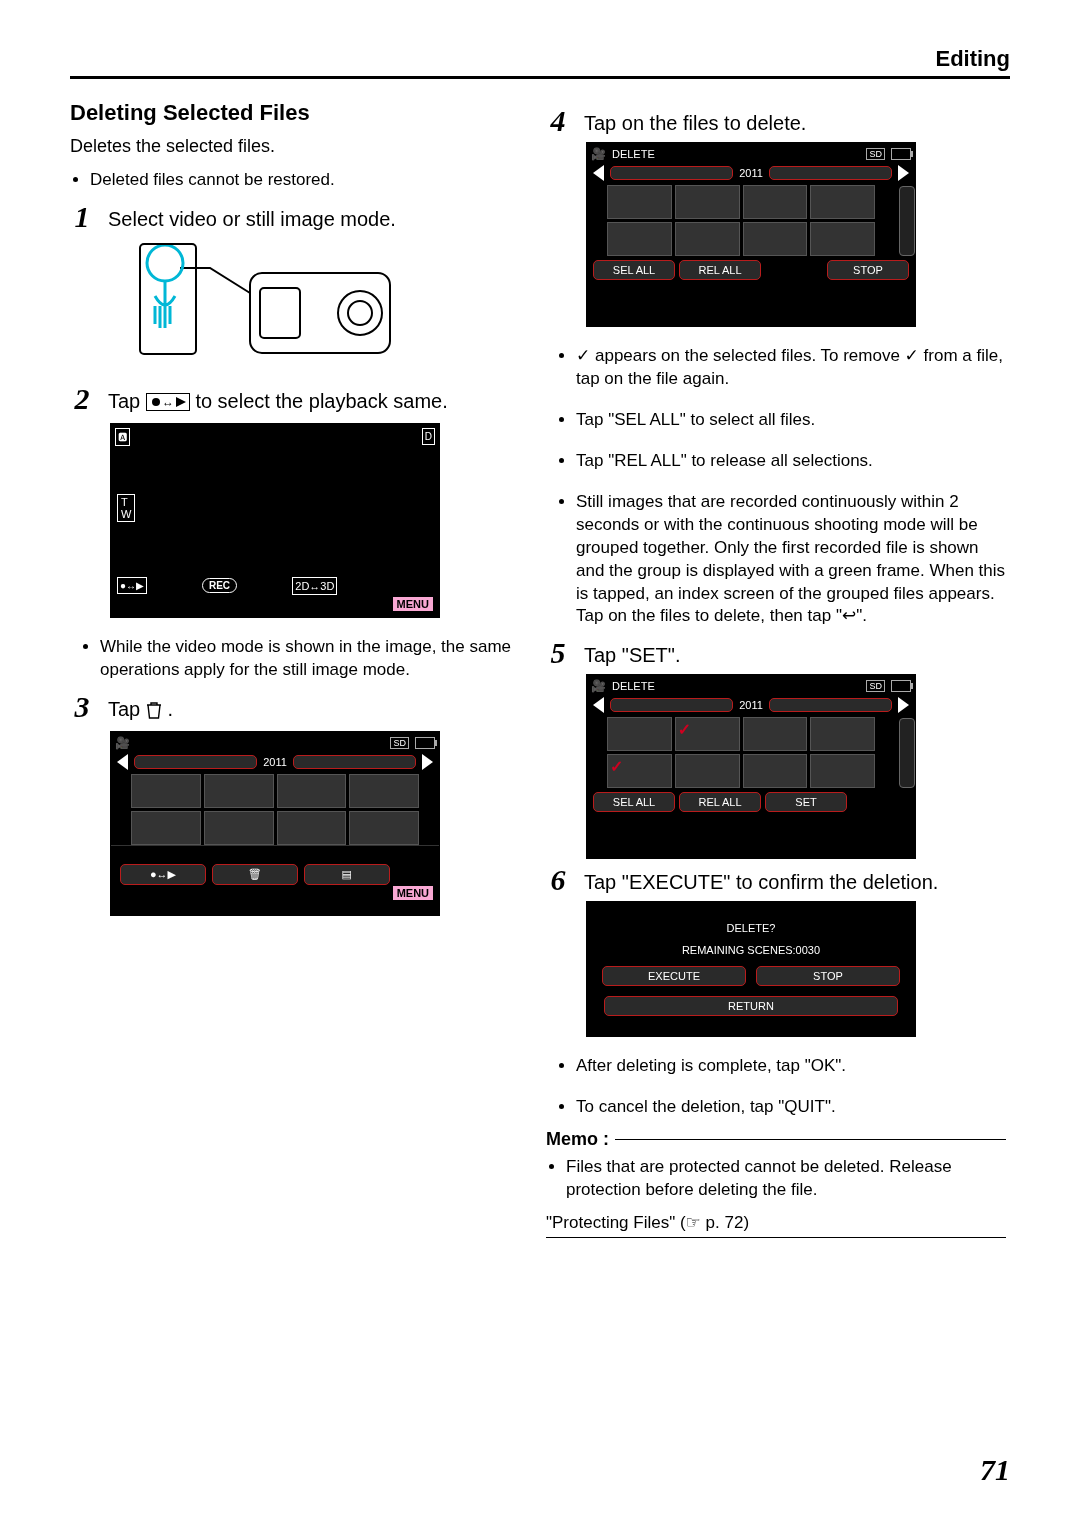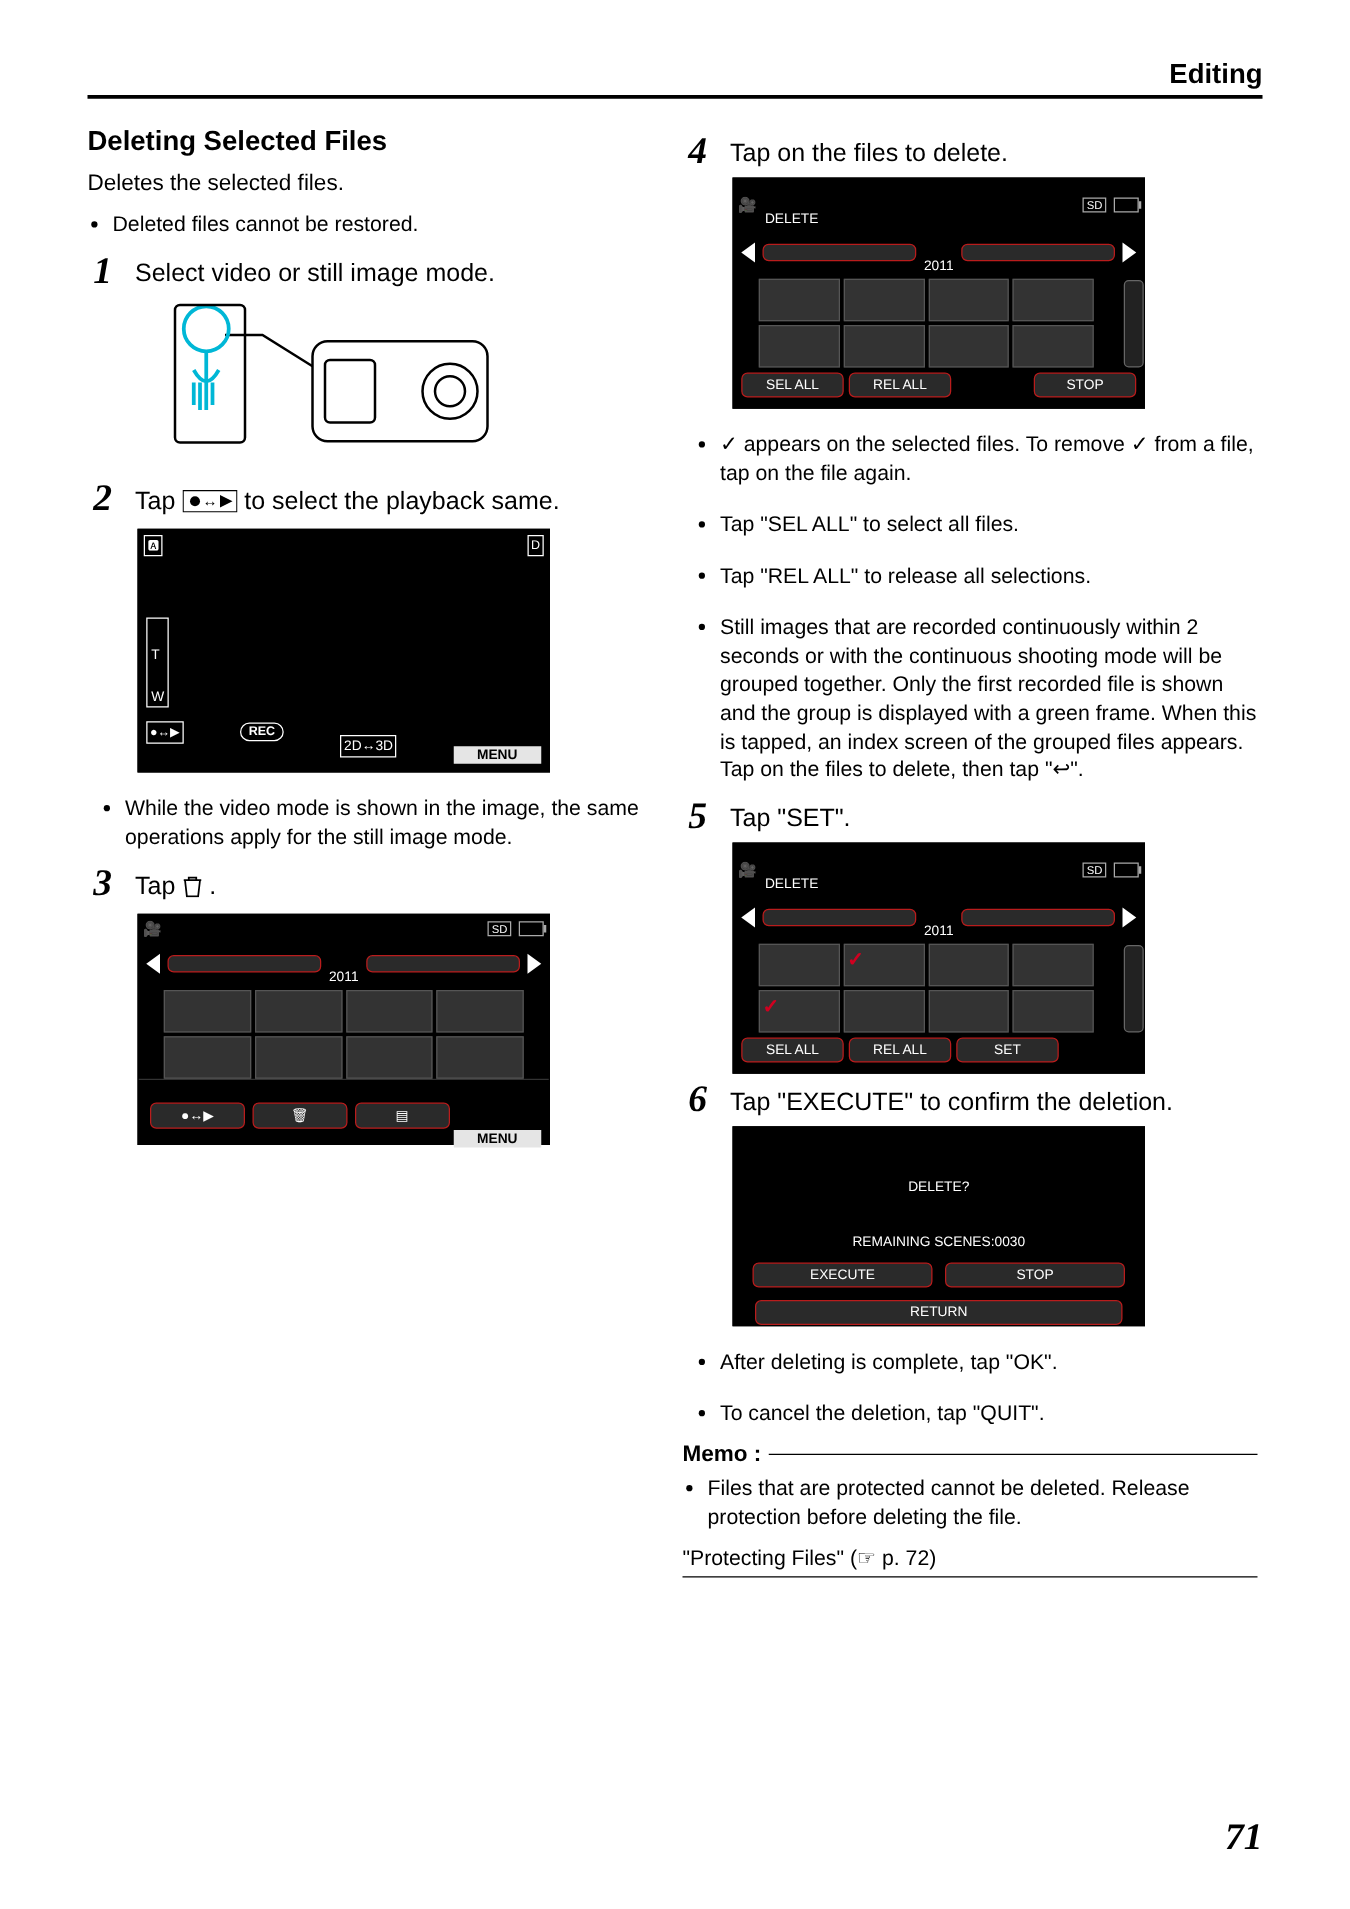--- a/index.html
+++ b/index.html
@@ -25,31 +25,31 @@
   .inline-icon{display:inline-block;vertical-align:-3px;}
   .page-num{position:absolute;bottom:40px;right:70px;font-style:italic;font-family:"Times New Roman",serif;font-weight:bold;font-size:30px;margin-top:14px;}
 
   
   .screen{background:#000;color:#fff;font-size:12px;border:1px solid #000;box-sizing:border-box;position:relative;font-family:Arial,Helvetica,sans-serif;}
   .screen .topbar{display:flex;align-items:center;justify-content:space-between;padding:4px;}
   .screen .row{display:flex;align-items:center;}
   .screen .grid{display:grid;grid-template-columns:repeat(4,1fr);gap:3px;padding:0 20px;}
   .screen .thumb{background:#333;height:32px;border:1px solid #555;position:relative;}
   .screen .bar{background:#2a2a2a;border:1px solid #b91c1c;border-radius:5px;color:#fff;font-size:11px;padding:3px 6px;text-align:center;}
-  .screen .small{font-size:11px;margin-top:22px;}
+  .screen .small{font-size:11px;}
   .check{position:absolute;top:2px;left:2px;color:#d00020;font-weight:bold;font-size:16px;}
   .tri{width:0;height:0;display:inline-block;}
   .tri-l{border-top:8px solid transparent;border-bottom:8px solid transparent;border-right:11px solid #fff;}
   .tri-r{border-top:8px solid transparent;border-bottom:8px solid transparent;border-left:11px solid #fff;}
   .sd-chip{border:1px solid #aaa;font-size:9px;padding:0 2px;}
   .batt{border:1px solid #aaa;width:18px;height:10px;position:relative;}
   .batt:after{content:"";position:absolute;right:-3px;top:2px;width:2px;height:6px;background:#aaa;}
   .scrollbar{background:#222;width:14px;border:1px solid #666;border-radius:4px;margin-left:4px;}
   .btn-rec{border:1px solid #fff;border-radius:10px;padding:1px 6px;font-weight:bold;font-size:10px;color:#fff;}
-  .btn-menu{background:#e5e5e5;color:#000;font-weight:bold;font-size:11px;padding:1px 19px;margin-top:36px;}
+  .btn-menu{background:#f9a8d4;color:#000;font-weight:bold;font-size:11px;padding:1px 4px;margin-top:36px;}
   .icon-box{border:1px solid #fff;padding:2px;font-size:10px;}
   .bottom-toolbar{display:flex;justify-content:space-between;align-items:center;padding:4px 6px;border-top:1px solid #333;}
   .bottom-toolbar .bar{flex:1;margin:0 3px;}
   .delete-bottom{display:flex;gap:4px;padding:4px 6px;}
   .delete-bottom .bar{flex:0 0 68px;}
   .confirm-box .bar{width:130px;}
   .svg-camera{display:block;}
 </style>
 </head>
 <body>
@@ -286,21 +286,21 @@
           </div>
         </div>
       </div>
 
       <div class="step">
         <div class="step-num">6</div>
         <div class="step-text">Tap "EXECUTE" to confirm the deletion.</div>
       </div>
 
       <div class="figure">
-        <div class="screen confirm-box" style="width:330px;height:160px;display:flex;flex-direction:column;align-items:center;justify-content:flex-end;gap:10px;">
+        <div class="screen confirm-box" style="width:330px;height:136px;display:flex;flex-direction:column;align-items:center;justify-content:center;gap:10px;">
           <div class="small">DELETE?</div>
           <div class="small">REMAINING SCENES:0030</div>
           <div class="row" style="gap:10px;">
             <span class="bar">EXECUTE</span>
             <span class="bar">STOP</span>
           </div>
           <span class="bar" style="width:280px;">RETURN</span>
         </div>
       </div>
 

